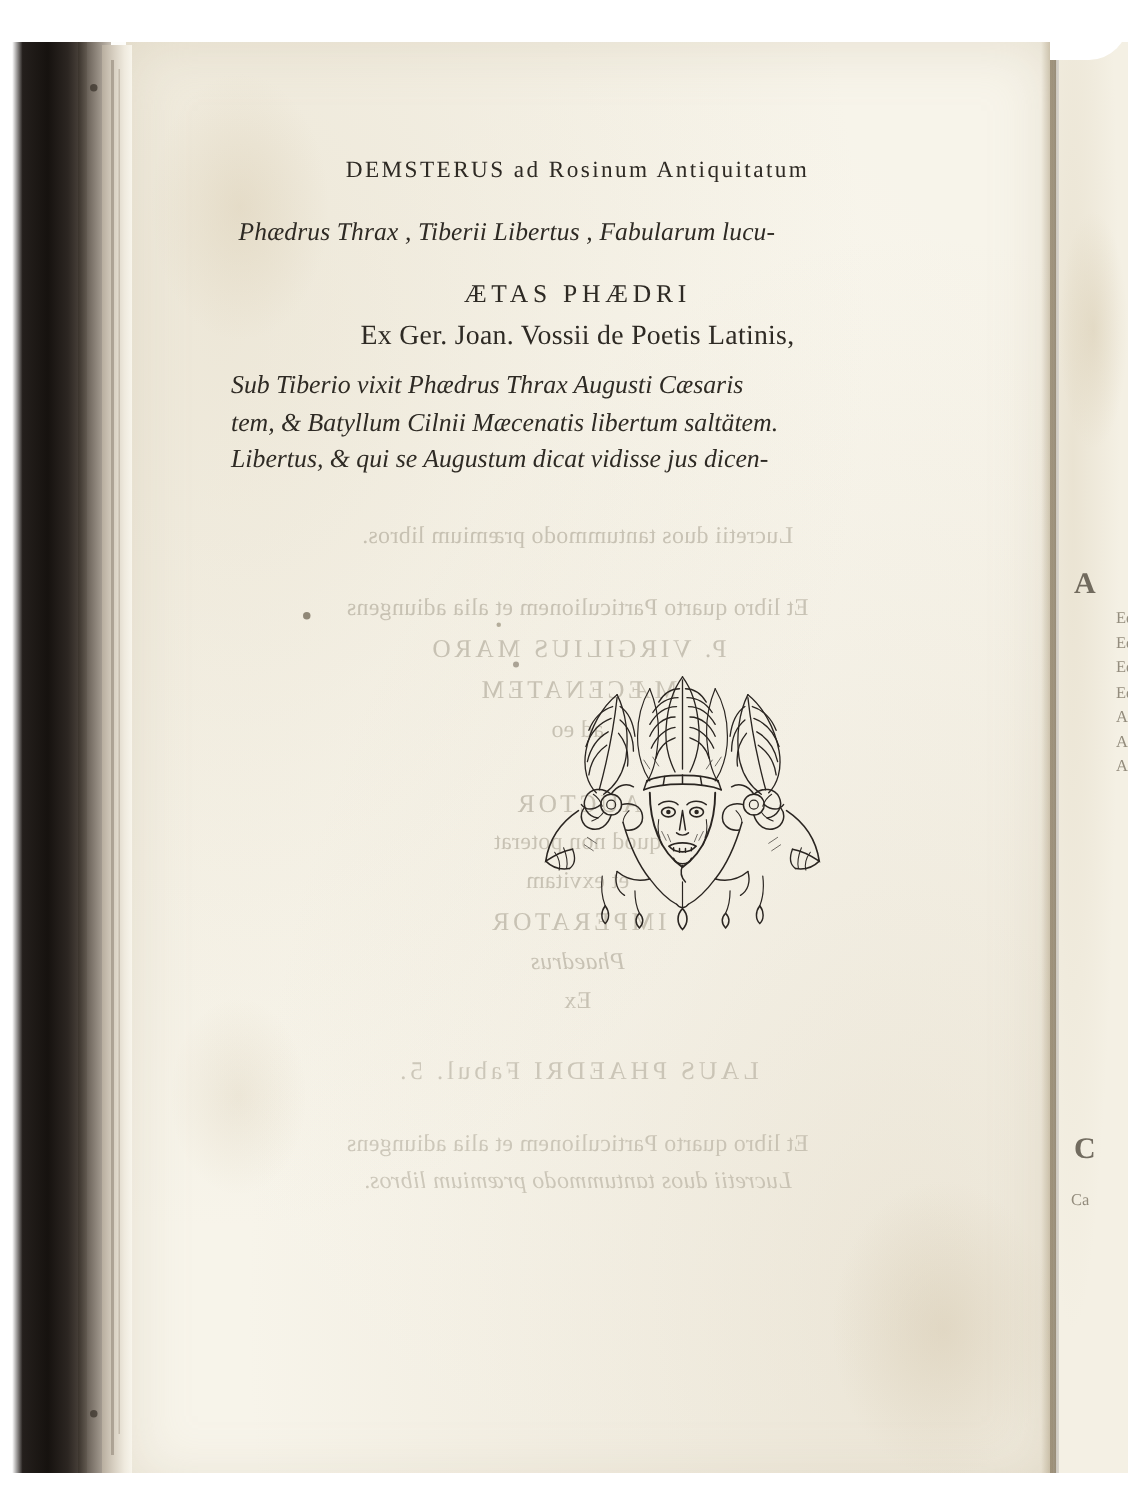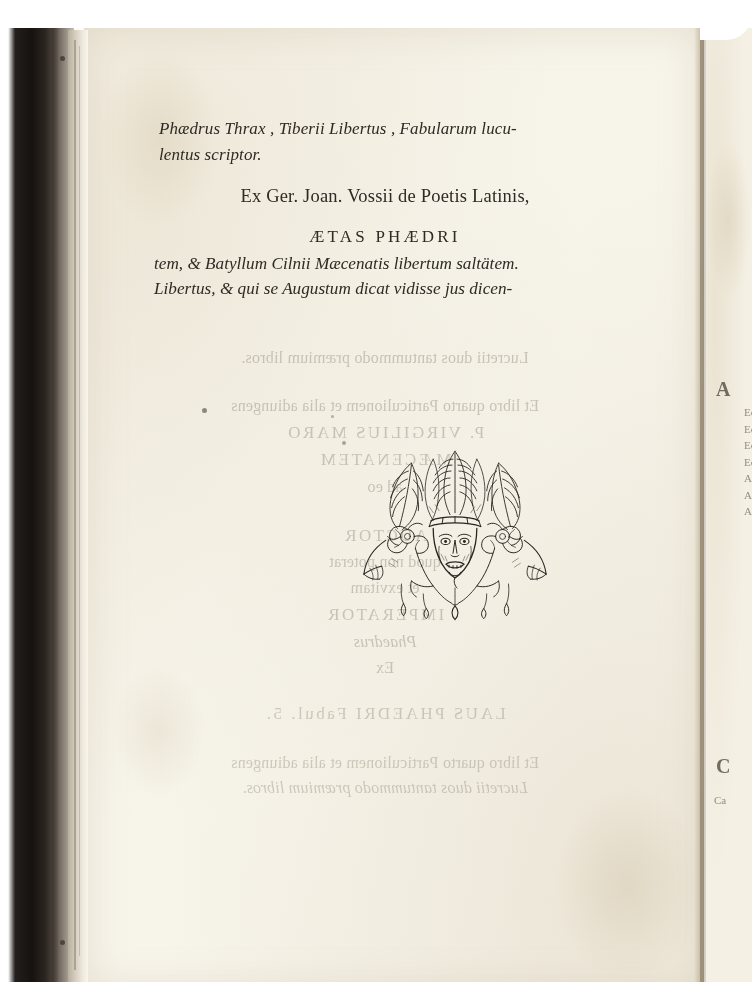--- a/index.html
+++ b/index.html
@@ -226,30 +226,31 @@
   </div>
 
   <div class="showthrough2">
     <div class="st-line st-caps">LAUS PHAEDRI Fabul. 5.</div>
     <div class="st-gap"></div>
     <div class="st-line">Et libro quarto Particulionem et alia adiungens</div>
     <div class="st-line st-italic">Lucretii duos tantummodo præmium libros.</div>
   </div>
 
   <div class="textblock">
+    <p class="ln roman l1"><span class="sc">DEMSTERUS ad Rosinum Antiquitatum</span></p>
 
     <div class="ital-wrap">
       <p class="ln ital">Phædrus Thrax , Tiberii Libertus , Fabularum lucu-</p>
-      <p class="ln ital">lentus scriptor.</p>
     </div>
 
+    <p class="ln roman head-sc">ÆTAS PHÆDRI</p>
     <p class="ln roman l-vossii">Ex Ger. Joan. Vossii de Poetis Latinis,</p>
-    <p class="ln roman head-sc">ÆTAS PHÆDRI</p>
 
     <div class="ital2">
+      <p class="ln">Sub Tiberio vixit Phædrus Thrax Augusti Cæsaris</p>
       <p class="ln">tem, &amp; Batyllum Cilnii Mæcenatis libertum saltätem.</p>
       <p class="ln">Libertus, &amp; qui se Augustum dicat vidisse jus dicen-</p>
     </div>
   </div>
 
   <div class="ornament" title="">
     <svg viewBox="0 0 220 186" xmlns="http://www.w3.org/2000/svg">
       <g stroke="#2a2521" fill="none" stroke-width="1" stroke-linecap="round">
 
         <g stroke-width=".9">

